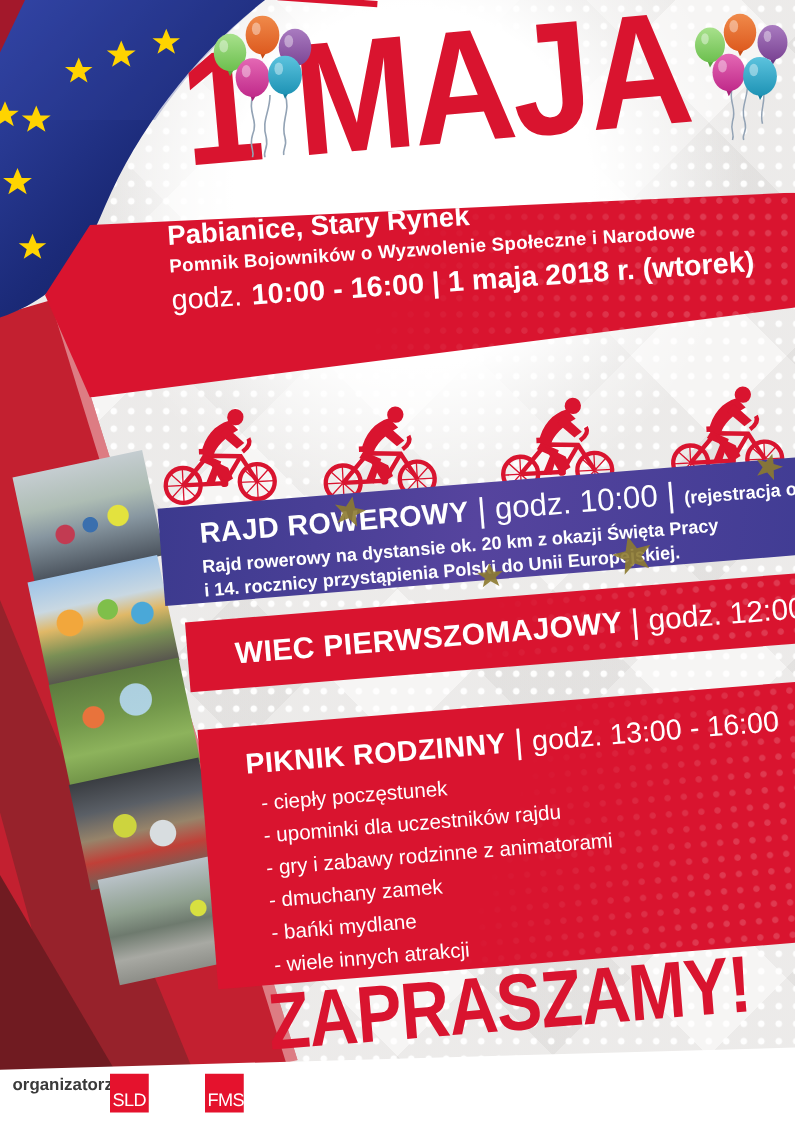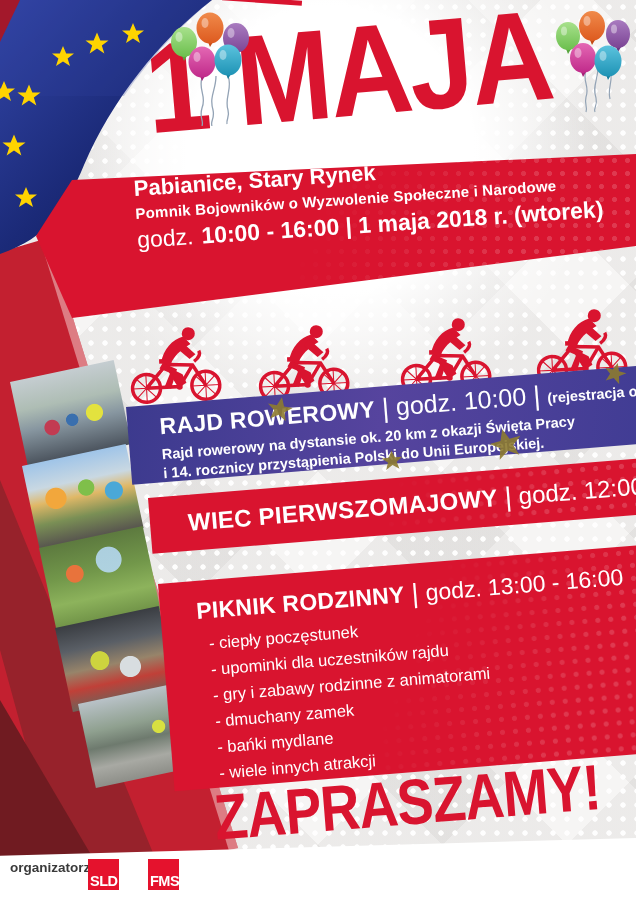--- a/index.html
+++ b/index.html
@@ -106,22 +106,22 @@
   
   .closing{left:212px;top:786px;z-index:8;color:#d9142f;font-size:64px;font-weight:700;line-height:1;
     transform:rotate(-4.6deg) scaleX(0.85);transform-origin:left top;white-space:nowrap;letter-spacing:-1px;}
 
   
   .footer-strip{left:-8px;top:856px;width:700px;height:70px;background:#fff;z-index:9;
     transform:rotate(-1.6deg);transform-origin:left top;}
   .organizers-label{left:10px;top:860px;z-index:12;font-size:13.5px;font-weight:700;color:#3a3a3a;}
   .logo-box{position:absolute;width:31px;height:31px;background:#e5122d;z-index:12;}
   .logo-sld{left:88px;top:859px;}
-  .logo-fms{left:148px;top:859px;}
-  .logo-box span{position:absolute;left:2px;bottom:1px;color:#fff;font-size:14.5px;font-weight:700;letter-spacing:-0.5px;}
+  .logo-fms{left:164px;top:859px;}
+  .logo-box span{position:absolute;left:2px;bottom:1px;color:#fff;font-size:14.5px;font-weight:400;letter-spacing:-0.5px;}
 </style>
 </head>
 <body>
 
 <div class="poster">
 
   <div class="bg-pattern"></div>
   <div class="bg-dots"></div>
   <div class="white-glow"></div>
 

